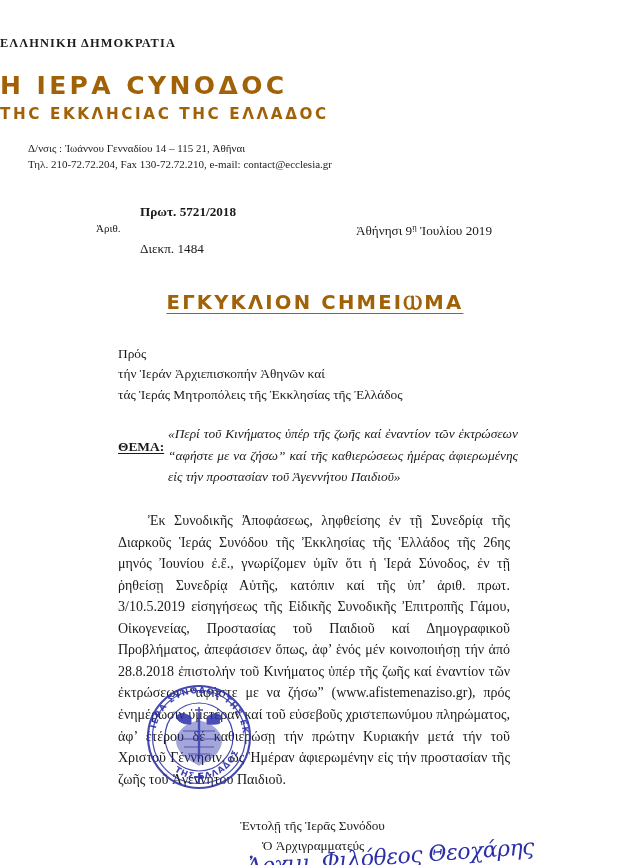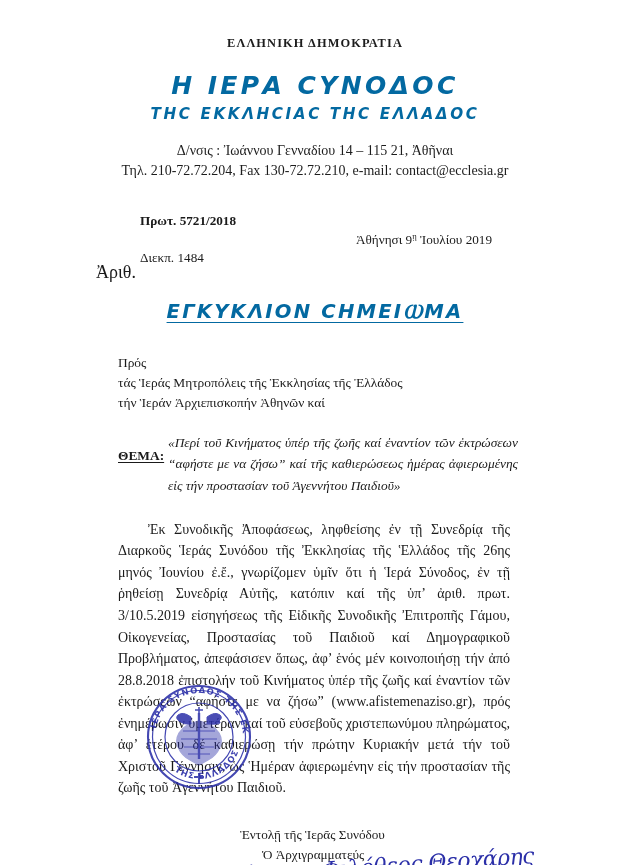--- a/index.html
+++ b/index.html
@@ -7,42 +7,42 @@
     width:630px;height:865px;
     background:#ffffff;
     font-family:"Liberation Serif","DejaVu Serif",serif;
     color:#1a1a1a;
     overflow:hidden;
     position:relative;
   }
   .page{position:relative;width:630px;height:865px;box-sizing:border-box;}
 
   
-  .hdr{text-align:center;margin-top:20px;}
+  .hdr{margin-top:20px;}
   .hdr-republic{
     font-size:12.4px;letter-spacing:1.1px;font-weight:600;
     margin-top:36px;color:#1d1d1d;
   }
   .uncial{
     font-family:"DejaVu Sans","Liberation Sans",sans-serif;
-    font-weight:700;color:#0369a1;font-style:italic;
+    font-weight:700;color:#a16207;
   }
   .hdr-synod{
     font-size:25px;letter-spacing:3.4px;margin-top:20px;
   }
   .hdr-church{
     font-size:15.2px;letter-spacing:2.6px;margin-top:5px;
   }
   .hdr-addr{
-    font-size:14px;margin-top:18px;line-height:1.45;color:#1d1d1d;
+    font-size:11px;margin-top:18px;line-height:1.45;color:#1d1d1d;padding-left:28px;
   }
 
   
   .refrow{position:relative;margin-top:29px;height:62px;}
-  .ref-arith{position:absolute;left:96px;top:20px;font-size:18px;margin-top:31px;}
+  .ref-arith{position:absolute;left:96px;top:20px;font-size:11px;}
   .ref-prot{position:absolute;left:140px;top:2px;font-size:13.2px;font-weight:bold;}
   .ref-diek{position:absolute;left:140px;top:39px;font-size:13.2px;}
   .ref-date{position:absolute;left:356px;top:20px;font-size:13.2px;white-space:nowrap;}
   .ref-date sup{font-size:8.6px;vertical-align:super;}
 
   
   .doc-title{
     text-align:center;margin-top:27px;
     font-size:19.6px;letter-spacing:2.2px;
     text-decoration:underline;text-underline-offset:4px;
@@ -109,22 +109,22 @@
     <div class="ref-arith">Ἀριθ.</div>
     <div class="ref-prot">Πρωτ.  5721/2018</div>
     <div class="ref-diek">Διεκπ. 1484</div>
     <div class="ref-date"><span>Ἀθήνησι 9</span><sup>ῃ</sup><span> Ἰουλίου 2019</span></div>
   </div>
 
   <div class="doc-title uncial">ΕΓΚΥΚΛΙΟΝ ϹΗΜΕΙⲰΜΑ</div>
 
   <div class="recipients">
     <div>Πρός</div>
+    <div>τήν Ἱεράν Ἀρχιεπισκοπήν Ἀθηνῶν καί</div>
     <div>τάς Ἱεράς Μητροπόλεις τῆς Ἐκκλησίας τῆς Ἑλλάδος</div>
-    <div>τήν Ἱεράν Ἀρχιεπισκοπήν Ἀθηνῶν καί</div>
   </div>
 
   <div class="subject">
     <span class="subject-label">ΘΕΜΑ:</span>
     <span class="subject-text">«Περί τοῦ Κινήματος ὑπέρ τῆς ζωῆς καί ἐναντίον τῶν ἐκτρώσεων “αφήστε με να ζήσω” καί τῆς καθιερώσεως ἡμέρας ἀφιερωμένης εἰς τήν προστασίαν τοῦ Ἀγεννήτου Παιδιοῦ»</span>
   </div>
 
   <div class="body-par">Ἐκ Συνοδικῆς Ἀποφάσεως, ληφθείσης ἐν τῇ Συνεδρίᾳ τῆς Διαρκοῦς Ἱεράς Συνόδου τῆς Ἐκκλησίας τῆς Ἑλλάδος τῆς 26ης μηνός Ἰουνίου ἐ.ἔ., γνωρίζομεν ὑμῖν ὅτι ἡ Ἱερά Σύνοδος, ἐν τῇ ῥηθείσῃ Συνεδρίᾳ Αὐτῆς, κατόπιν καί τῆς ὑπ’ ἀριθ. πρωτ. 3/10.5.2019 εἰσηγήσεως τῆς Εἰδικῆς Συνοδικῆς Ἐπιτροπῆς Γάμου, Οἰκογενείας, Προστασίας τοῦ Παιδιοῦ καί Δημογραφικοῦ Προβλήματος, ἀπεφάσισεν ὅπως, ἀφ’ ἑνός μέν κοινοποιήσῃ τήν ἀπό 28.8.2018 ἐπιστολήν τοῦ Κινήματος ὑπέρ τῆς ζωῆς καί ἐναντίον τῶν ἐκτρώσεων “αφήστε με να ζήσω” (www.afistemenaziso.gr), πρός ἐνημέρωσιν ὑμετέραν καί τοῦ εὐσεβοῦς χριστεπωνύμου πληρώματος, ἀφ’ ἑτέρου δέ καθιερώσῃ τήν πρώτην Κυριακήν μετά τήν τοῦ Χριστοῦ Γέννησιν, ὡς Ἡμέραν ἀφιερωμένην εἰς τήν προστασίαν τῆς ζωῆς τοῦ Ἀγεννήτου Παιδιοῦ.</div>
 
   <div class="sig-block">

